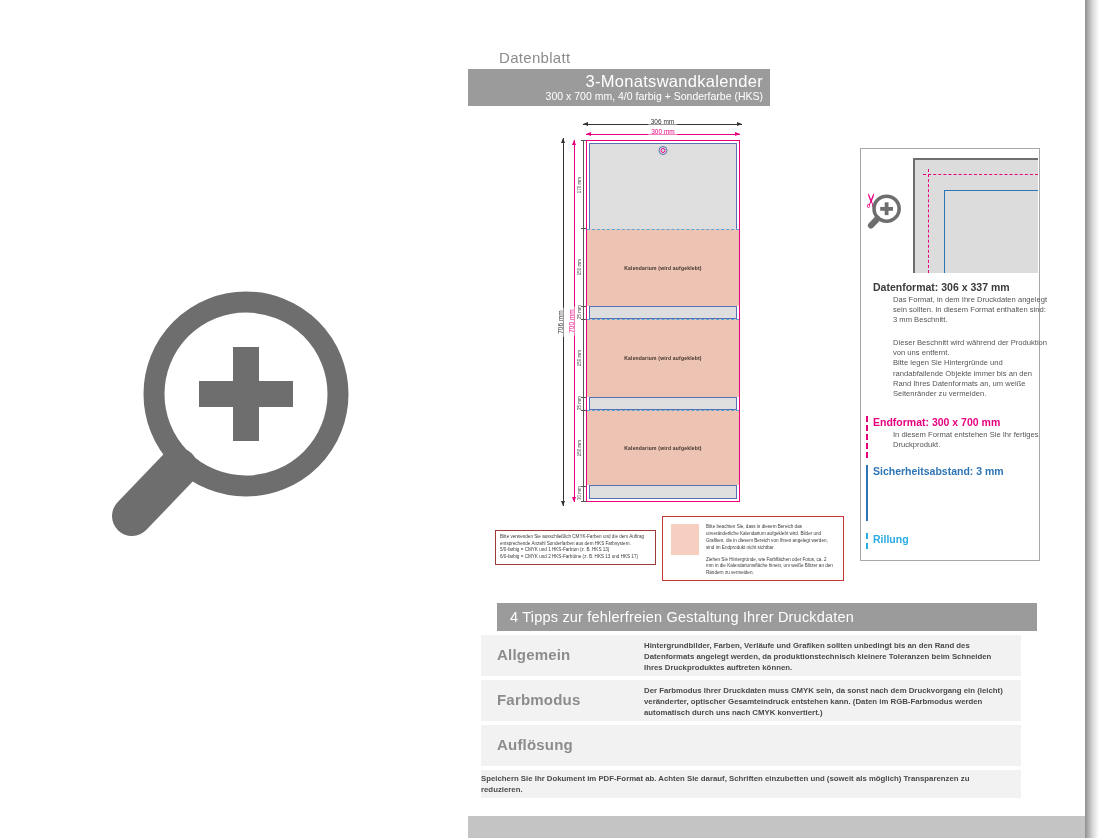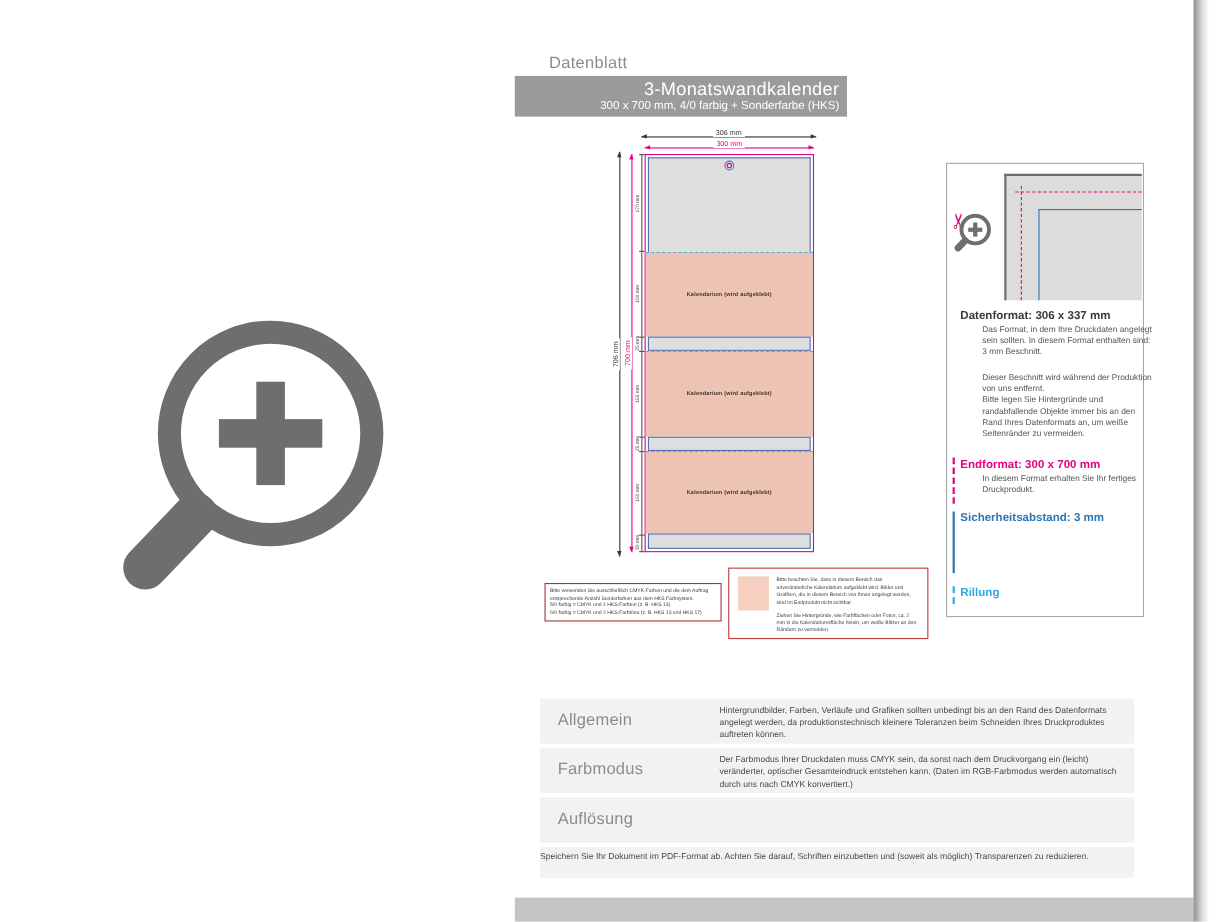--- a/index.html
+++ b/index.html
@@ -106,21 +106,21 @@
   .m-blue { border-left:2px solid #2e75b6; }
   .m-cyan { border-left:2px dashed #29abe2; }
   .t-mag  { color:#e6007e; }
   .t-blue { color:#2e75b6; }
   .t-cyan { color:#29abe2; }
 
   
   #tips-header { left:29px; top:603px; width:540px; height:28px; background:#9b9b9b;
                  color:#fff; font-size:14.5px; display:flex; align-items:center;
                  padding-left:13px; letter-spacing:.2px; }
-  .tip-row { position:absolute; left:23px; width:540px; background:#f2f2f2; display:flex; }
+  .tip-row { position:absolute; left:13px; width:540px; background:#f2f2f2; display:flex;font-weight:bold; }
   .tip-label { width:163px; flex:0 0 auto; color:#8c8c8c; font-size:15px;
                padding:11px 0 0 16px; letter-spacing:.2px; }
   .tip-text { flex:1; font-size:7.8px; line-height:1.4; color:#4a4a4a;
               padding:6px 10px 0 0; }
 
   #footer-bar { left:0; top:816px; width:617px; height:22px; background:#c4c4c4; }
 
   .preline { white-space:pre-line; }
 </style>
 </head>
@@ -228,29 +228,30 @@
         <line x1="82" y1="182" x2="36" y2="230" stroke="#6e6e6e" stroke-width="46" stroke-linecap="round"></line>
       </svg>
 
       <div class="ip-title" style="top:132px">Datenformat: 306 x 337 mm</div>
       <div class="ip-text" style="top:146px">Das Format, in dem Ihre Druckdaten angelegt sein sollten. In diesem Format enthalten sind: 3 mm Beschnitt.</div>
       <div class="ip-text preline" style="top:189px">Dieser Beschnitt wird während der Produktion von uns entfernt.
 Bitte legen Sie Hintergründe und randabfallende Objekte immer bis an den Rand Ihres Datenformats an, um weiße Seitenränder zu vermeiden.</div>
 
       <i class="marker m-mag" style="top:267px; height:42px"></i>
       <div class="ip-title t-mag" style="top:267px">Endformat: 300 x 700 mm</div>
-      <div class="ip-text" style="top:281px">In diesem Format erhalten Sie Ihr fertiges Druckprodukt.</div>
+      <div class="ip-text" style="top:281px">In diesem Format entstehen Sie Ihr fertiges Druckprodukt.</div>
 
       <i class="marker m-blue" style="top:316px; height:56px"></i>
       <div class="ip-title t-blue" style="top:316px">Sicherheitsabstand: 3 mm</div>
 
       <i class="marker m-cyan" style="top:384px; height:16px"></i>
       <div class="ip-title t-cyan" style="top:384px">Rillung</div>
     </div>
 
+    <div id="tips-header" class="abs">4 Tipps zur fehlerfreien Gestaltung Ihrer Druckdaten</div>
 
     <div class="tip-row" style="top:635px; height:41px">
       <div class="tip-label">Allgemein</div>
       <div class="tip-text">Hintergrundbilder, Farben, Verläufe und Grafiken sollten unbedingt bis an den Rand des Datenformats angelegt werden, da produktionstechnisch kleinere Toleranzen beim Schneiden Ihres Druckproduktes auftreten können.</div>
     </div>
     <div class="tip-row" style="top:680px; height:41px">
       <div class="tip-label">Farbmodus</div>
       <div class="tip-text">Der Farbmodus Ihrer Druckdaten muss CMYK sein, da sonst nach dem Druckvorgang ein (leicht) veränderter, optischer Gesamteindruck entstehen kann. (Daten im RGB-Farbmodus werden automatisch durch uns nach CMYK konvertiert.)</div>
     </div>
     <div class="tip-row" style="top:725px; height:41px">

